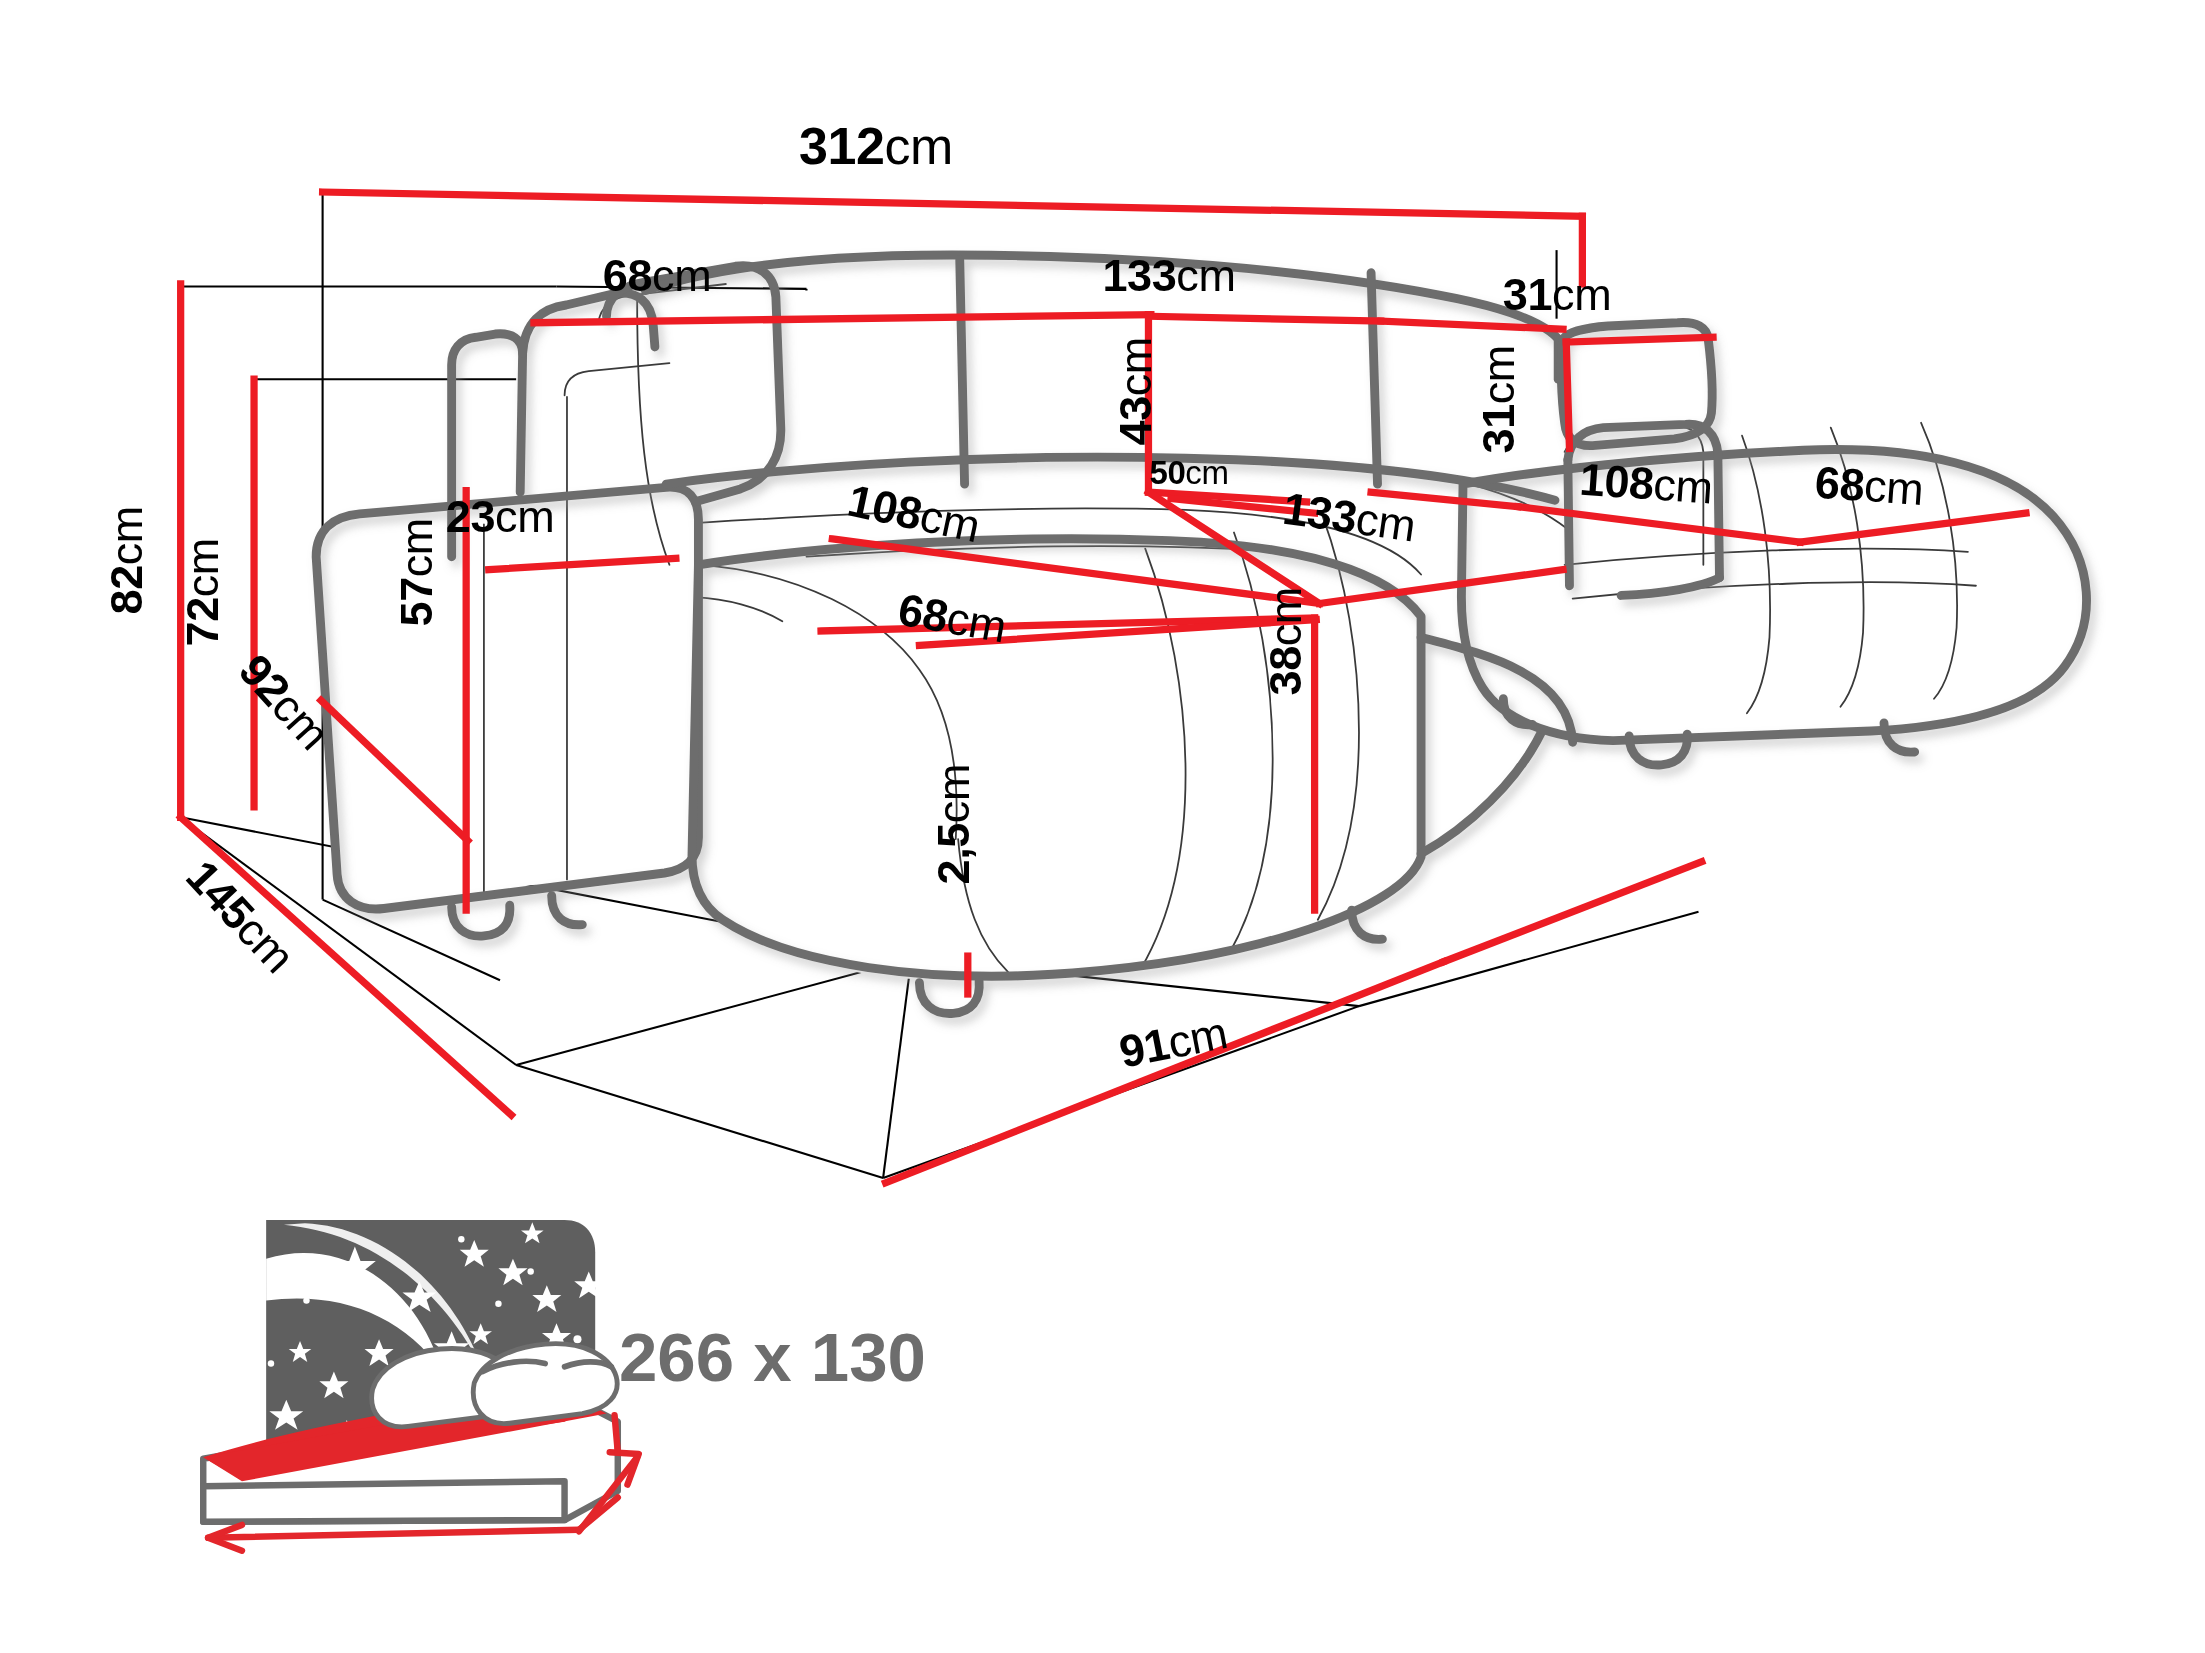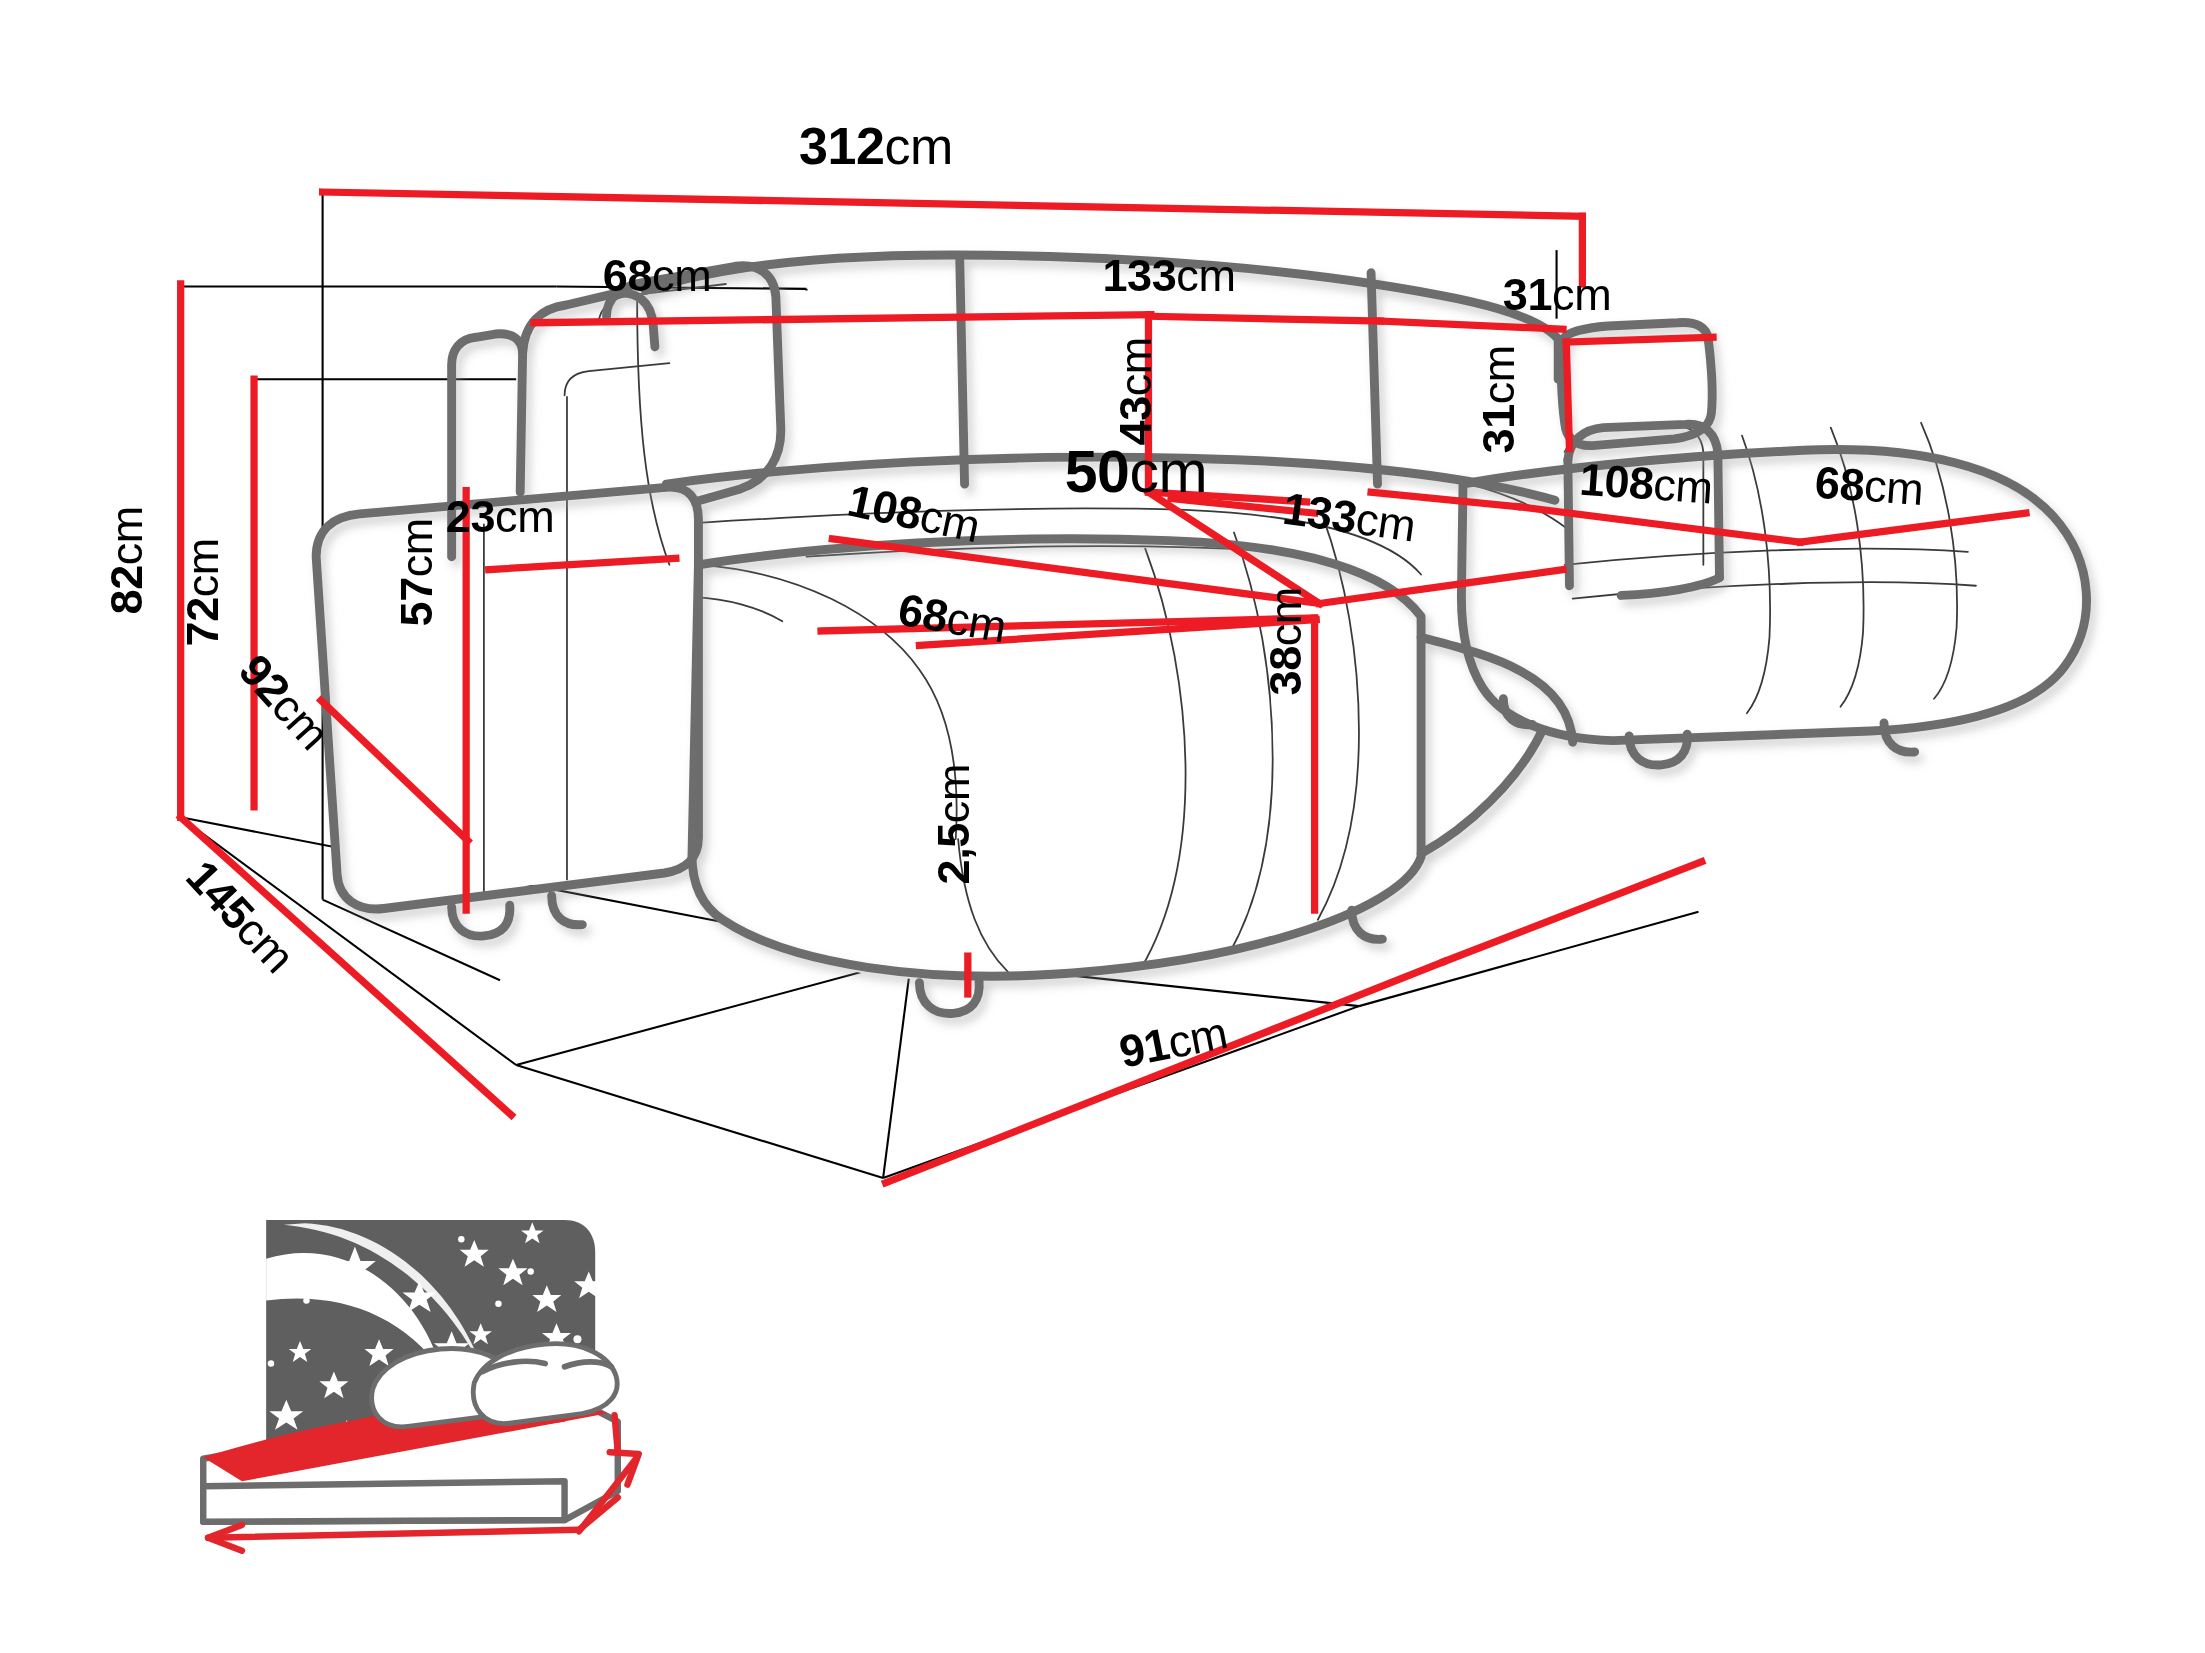--- a/index.html
+++ b/index.html
@@ -248,21 +248,21 @@
     </g>
   </svg>
 
   <div id="labels">
       <div class="dim-label" style="left: 876px; top: 146px; font-size: 52px; transform: translate(-50%, -50%) rotate(0deg);"><span class="dim-num">312</span><span class="dim-unit">cm</span></div>
       <div class="dim-label" style="left: 657px; top: 275px; font-size: 45px; transform: translate(-50%, -50%) rotate(0deg);"><span class="dim-num">68</span><span class="dim-unit">cm</span></div>
       <div class="dim-label" style="left: 1169px; top: 275px; font-size: 45px; transform: translate(-50%, -50%) rotate(0deg);"><span class="dim-num">133</span><span class="dim-unit">cm</span></div>
       <div class="dim-label" style="left: 1557px; top: 294px; font-size: 45px; transform: translate(-50%, -50%) rotate(0deg);"><span class="dim-num">31</span><span class="dim-unit">cm</span></div>
       <div class="dim-label" style="left: 1530px; top: 476px; font-size: 45px; transform: translate(-50%, -50%) rotate(-90deg);"><span class="dim-num">31</span><span class="dim-unit">cm</span></div>
       <div class="dim-label" style="left: 1167px; top: 468px; font-size: 45px; transform: translate(-50%, -50%) rotate(-90deg);"><span class="dim-num">43</span><span class="dim-unit">cm</span></div>
-      <div class="dim-label" style="left: 1136px; top: 472px; font-size: 59px; transform: translate(-50%, -50%) rotate(0deg);"><span class="dim-num">50</span><span class="dim-unit">cm</span></div>
+      <div class="dim-label" style="left: 1189px; top: 472px; font-size: 33px; transform: translate(-50%, -50%) rotate(0deg);"><span class="dim-num">50</span><span class="dim-unit">cm</span></div>
       <div class="dim-label" style="left: 1648px; top: 479px; font-size: 45px; transform: translate(-50%, -50%) rotate(4deg);"><span class="dim-num">108</span><span class="dim-unit">cm</span></div>
       <div class="dim-label" style="left: 1871px; top: 482px; font-size: 45px; transform: translate(-50%, -50%) rotate(4deg);"><span class="dim-num">68</span><span class="dim-unit">cm</span></div>
       <div class="dim-label" style="left: 920px; top: 500px; font-size: 45px; transform: translate(-50%, -50%) rotate(12deg);"><span class="dim-num">108</span><span class="dim-unit">cm</span></div>
       <div class="dim-label" style="left: 1353px; top: 508px; font-size: 45px; transform: translate(-50%, -50%) rotate(8deg);"><span class="dim-num">133</span><span class="dim-unit">cm</span></div>
       <div class="dim-label" style="left: 500px; top: 516px; font-size: 45px; transform: translate(-50%, -50%) rotate(0deg); text-align: center;"><span class="dim-num">23</span><span class="dim-unit">cm</span></div>
       <div class="dim-label" style="left: 957px; top: 609px; font-size: 45px; transform: translate(-50%, -50%) rotate(10deg);"><span class="dim-num">68</span><span class="dim-unit">cm</span></div>
       <div class="dim-label" style="left: 158px; top: 637px; font-size: 45px; transform: translate(-50%, -50%) rotate(-90deg);"><span class="dim-num">82</span><span class="dim-unit">cm</span></div>
       <div class="dim-label" style="left: 234px; top: 669px; font-size: 45px; transform: translate(-50%, -50%) rotate(-90deg);"><span class="dim-num">72</span><span class="dim-unit">cm</span></div>
       <div class="dim-label" style="left: 448px; top: 649px; font-size: 45px; transform: translate(-50%, -50%) rotate(-90deg);"><span class="dim-num">57</span><span class="dim-unit">cm</span></div>
       <div class="dim-label" style="left: 319px; top: 669px; font-size: 45px; transform: translate(-50%, -50%) rotate(48deg);"><span class="dim-num">92</span><span class="dim-unit">cm</span></div>
@@ -334,15 +334,16 @@
       <polyline points="300,1890 258,1906 300,1922"></polyline>
       <line x1="718" y1="1896" x2="766" y2="1856"></line>
 
       <line x1="718" y1="1898" x2="790" y2="1806"></line>
       <polyline points="778,1840 792,1802 756,1800"></polyline>
 
       <line x1="762" y1="1754" x2="766" y2="1800"></line>
     </g>
   </svg>
 
+  <div class="bed-caption" style="left:619px; top:1323px; font-size:69px;">266 x 130</div>
 
 </div>
 
 
 </body></html>

